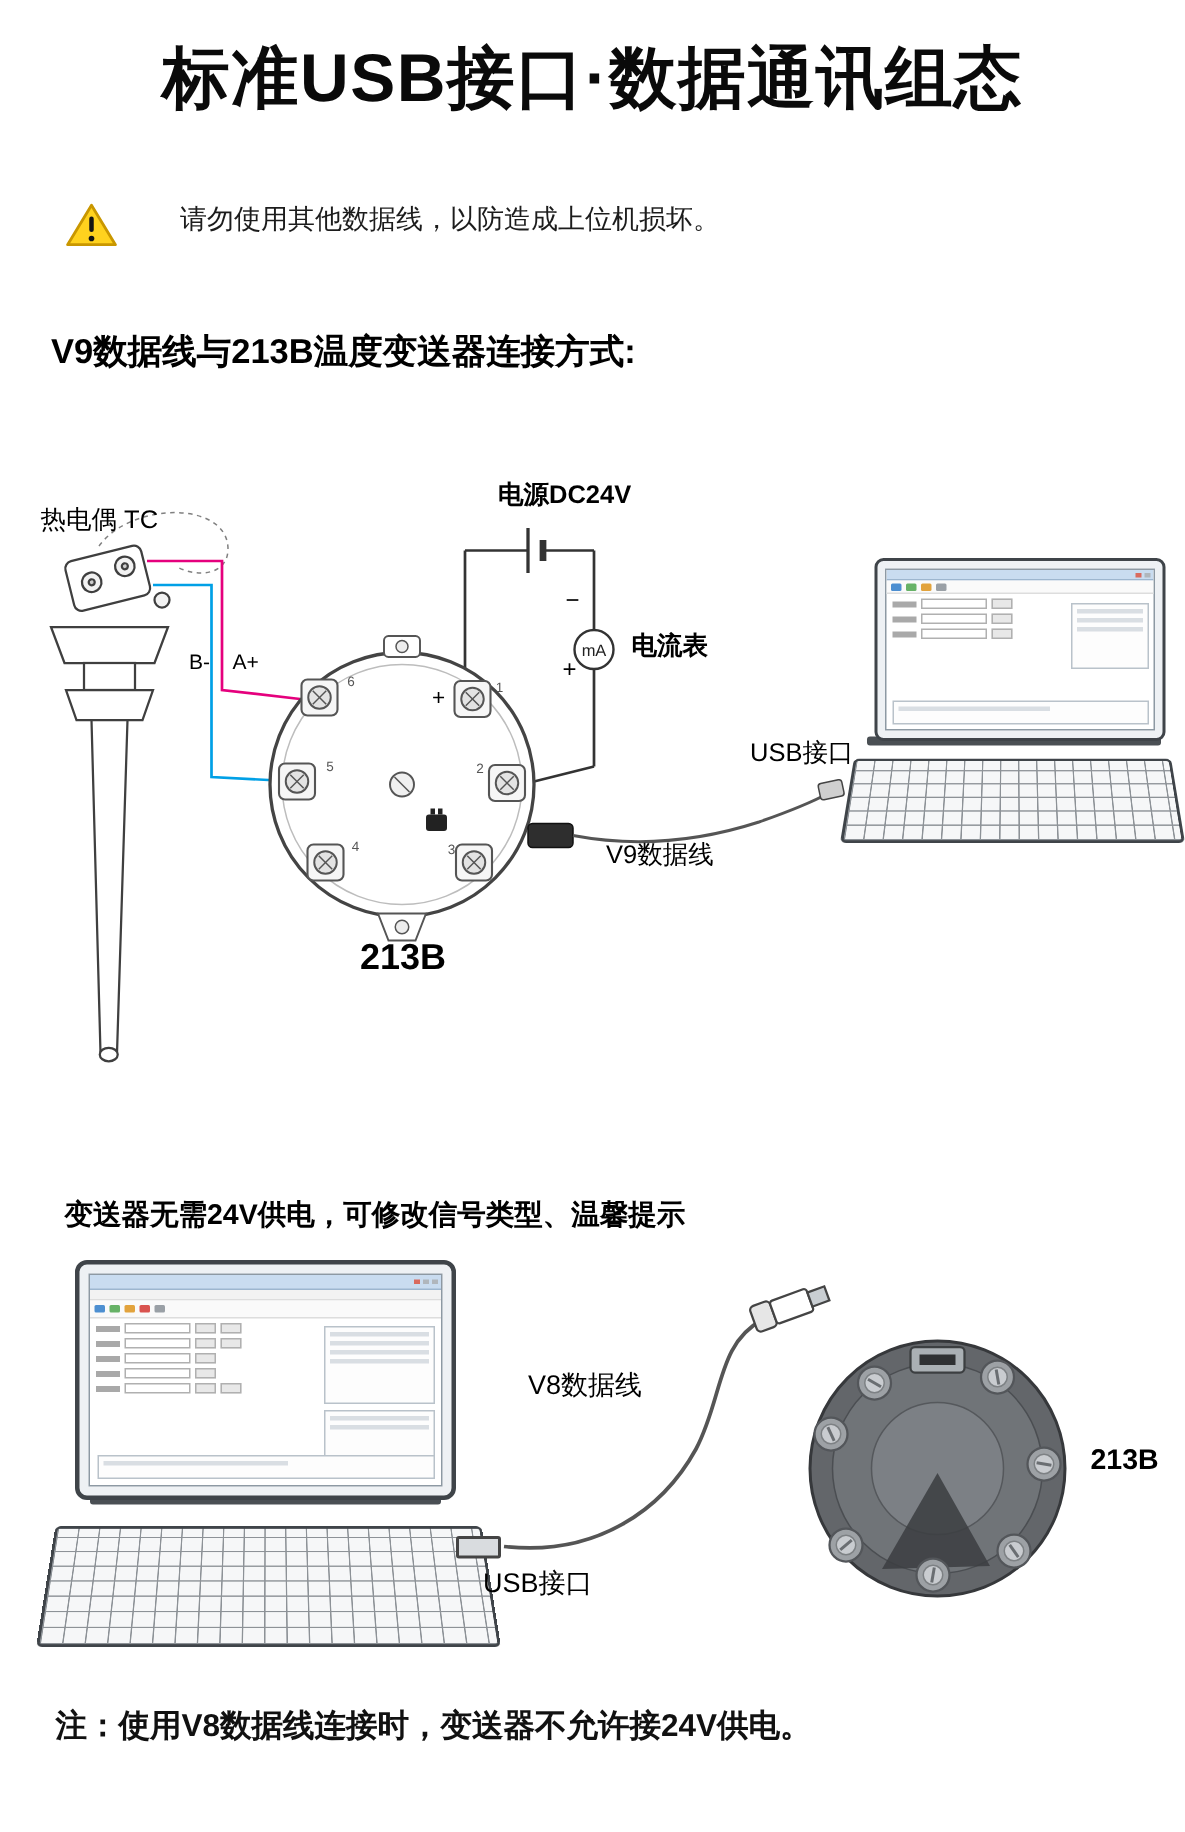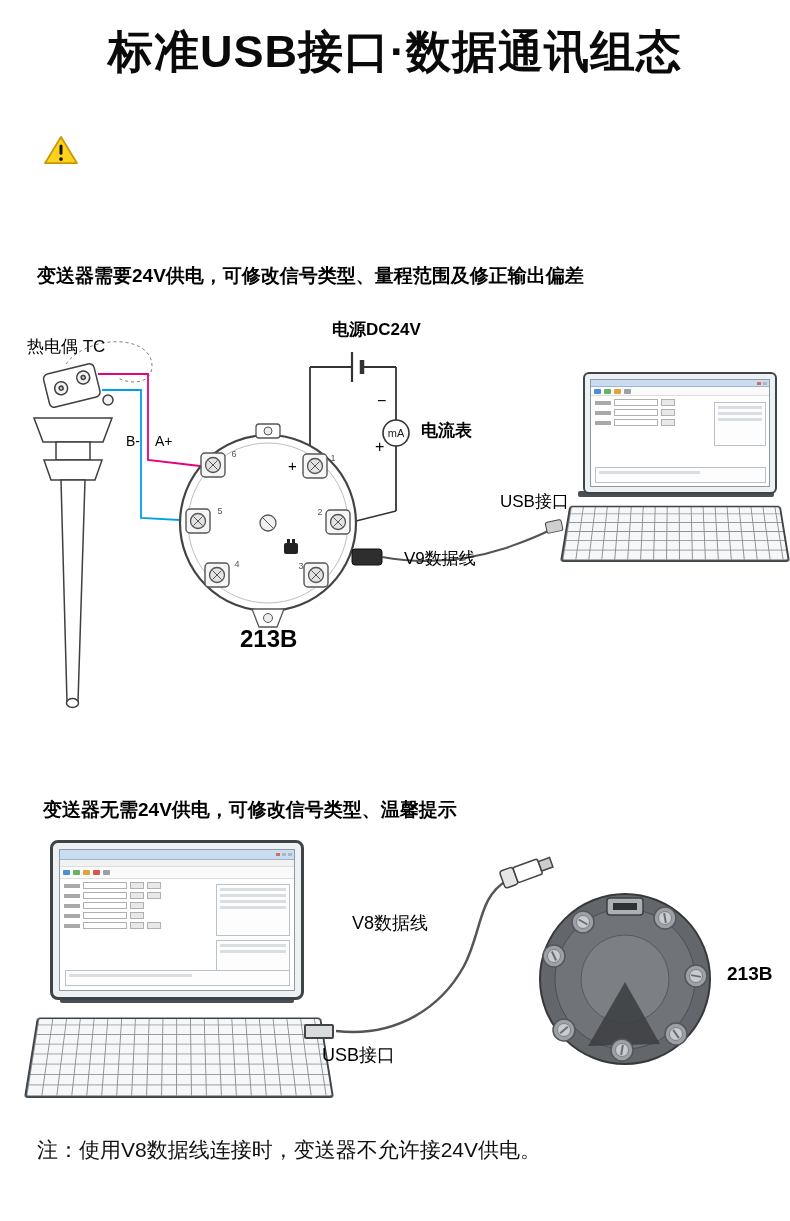--- a/index.html
+++ b/index.html
@@ -9,21 +9,21 @@
   .lbl{position:absolute;white-space:nowrap;font-size:17px;color:#000;line-height:1.1}
   .ttl{position:absolute;left:0;top:22px;width:790px;text-align:center;font-size:45px;font-weight:800;letter-spacing:1px;color:#0a0a0a}
   .warn-wrap{position:absolute;left:44px;top:130px;width:720px}
   .warn-ic{position:absolute;left:0;top:5px}
   .warn-txt{margin-left:40px;font-size:18px;line-height:33px;color:#1c1c1c}
   .warn-l2{padding-left:36px}
   .h2{position:absolute;font-size:23px;font-weight:700;color:#000;white-space:nowrap}
   .h3{position:absolute;font-size:19px;font-weight:700;color:#000;white-space:nowrap}
   .diagram{position:absolute;left:0;width:790px}
   .diagram svg.layer{position:absolute;left:0;top:0}
-  .note{position:absolute;left:37px;top:1136px;font-size:21px;font-weight:400;white-space:nowrap}
+  .note{position:absolute;left:37px;top:1136px;font-size:21px;font-weight:700;white-space:nowrap}
   
   .hinge{position:absolute;background:#4a4f54;border-radius:2px}
   .scr{position:absolute;border:2px solid #3f4449;border-radius:6px;background:#eef1f4;padding:5px}
   .scr.lg{border-width:3px;border-radius:8px;padding:6px}
   .disp{position:relative;width:100%;height:100%;border:1px solid #8d99a3;background:#fff;overflow:hidden}
   .kb{position:absolute;border:2px solid #3f4449;border-radius:4px;background-color:#f6f7f8;
       background-image:repeating-linear-gradient(90deg,#8d9297 0 1px,transparent 1px 13px),
                        repeating-linear-gradient(0deg,#8d9297 0 1px,transparent 1px 11px);
       transform-origin:50% 100%}
   
@@ -50,24 +50,25 @@
 
   <h1 class="ttl">标准USB接口·数据通讯组态</h1>
 
   <div class="warn-wrap">
     <svg class="warn-ic" width="34" height="30" viewBox="0 0 36 32">
       <path d="M18 2 L35 30 L1 30 Z" fill="#ffd21e" stroke="#c99700" stroke-width="2" stroke-linejoin="round"></path>
       <rect x="16.4" y="10" width="3.2" height="11" rx="1.6" fill="#141414"></rect>
       <circle cx="18" cy="25.6" r="2" fill="#141414"></circle>
     </svg>
     <div class="warn-txt">
+      <div class="warn-l2">请勿使用其他数据线，以防造成上位机损坏。</div>
     </div>
   </div>
 
-  <div class="h3" style="left:37px;top:263px">变送器需要24V供电，可修改信号类型、量程范围及修正输出偏差</div>
+  <h2 class="h2" style="left:34px;top:219px">V9数据线与213B温度变送器连接方式:</h2>
 
   <div class="diagram" style="top:308px;height:434px">
     <svg class="layer" width="790" height="434" viewBox="0 0 790 434">
 
       <g stroke="#333" fill="none">
         <line x1="352" y1="44" x2="352" y2="74" stroke-width="2.2"></line>
         <line x1="362" y1="52" x2="362" y2="66" stroke-width="4.5"></line>
         <line x1="310" y1="59" x2="352" y2="59" stroke-width="1.8"></line>
         <line x1="362" y1="59" x2="396" y2="59" stroke-width="1.8"></line>
         <line x1="310" y1="59" x2="310" y2="146" stroke-width="1.8"></line>
@@ -210,21 +211,21 @@
 
     <div class="lbl" style="left:332px;top:13px;font-weight:600">电源DC24V</div>
     <div class="lbl" style="left:27px;top:30px">热电偶  TC</div>
     <div class="lbl" style="left:126px;top:126px;font-size:14px">B-</div>
     <div class="lbl" style="left:155px;top:126px;font-size:14px">A+</div>
     <div class="lbl" style="left:377px;top:84px;font-size:16px">−</div>
     <div class="lbl" style="left:375px;top:130px;font-size:16px">+</div>
     <div class="lbl" style="left:421px;top:114px;font-weight:600">电流表</div>
     <div class="lbl" style="left:288px;top:150px;font-size:15px">+</div>
     <div class="lbl" style="left:500px;top:185px">USB接口</div>
-    <div class="lbl" style="left:404px;top:242px">V9数据线</div>
+    <div class="lbl" style="left:404px;top:253px">V9数据线</div>
     <div class="lbl" style="left:240px;top:318px;font-size:24px;font-weight:700">213B</div>
   </div>
 
   <div class="h3" style="left:43px;top:797px">变送器无需24V供电，可修改信号类型、温馨提示</div>
 
   <div class="diagram" style="top:834px;height:294px">
     <svg class="layer" width="790" height="294" viewBox="0 0 790 294">
 
       <g>
         <path d="M336 197 C 398 204, 442 172, 464 132 C 482 98, 478 62, 508 46" fill="none" stroke="#555" stroke-width="2.5"></path>

